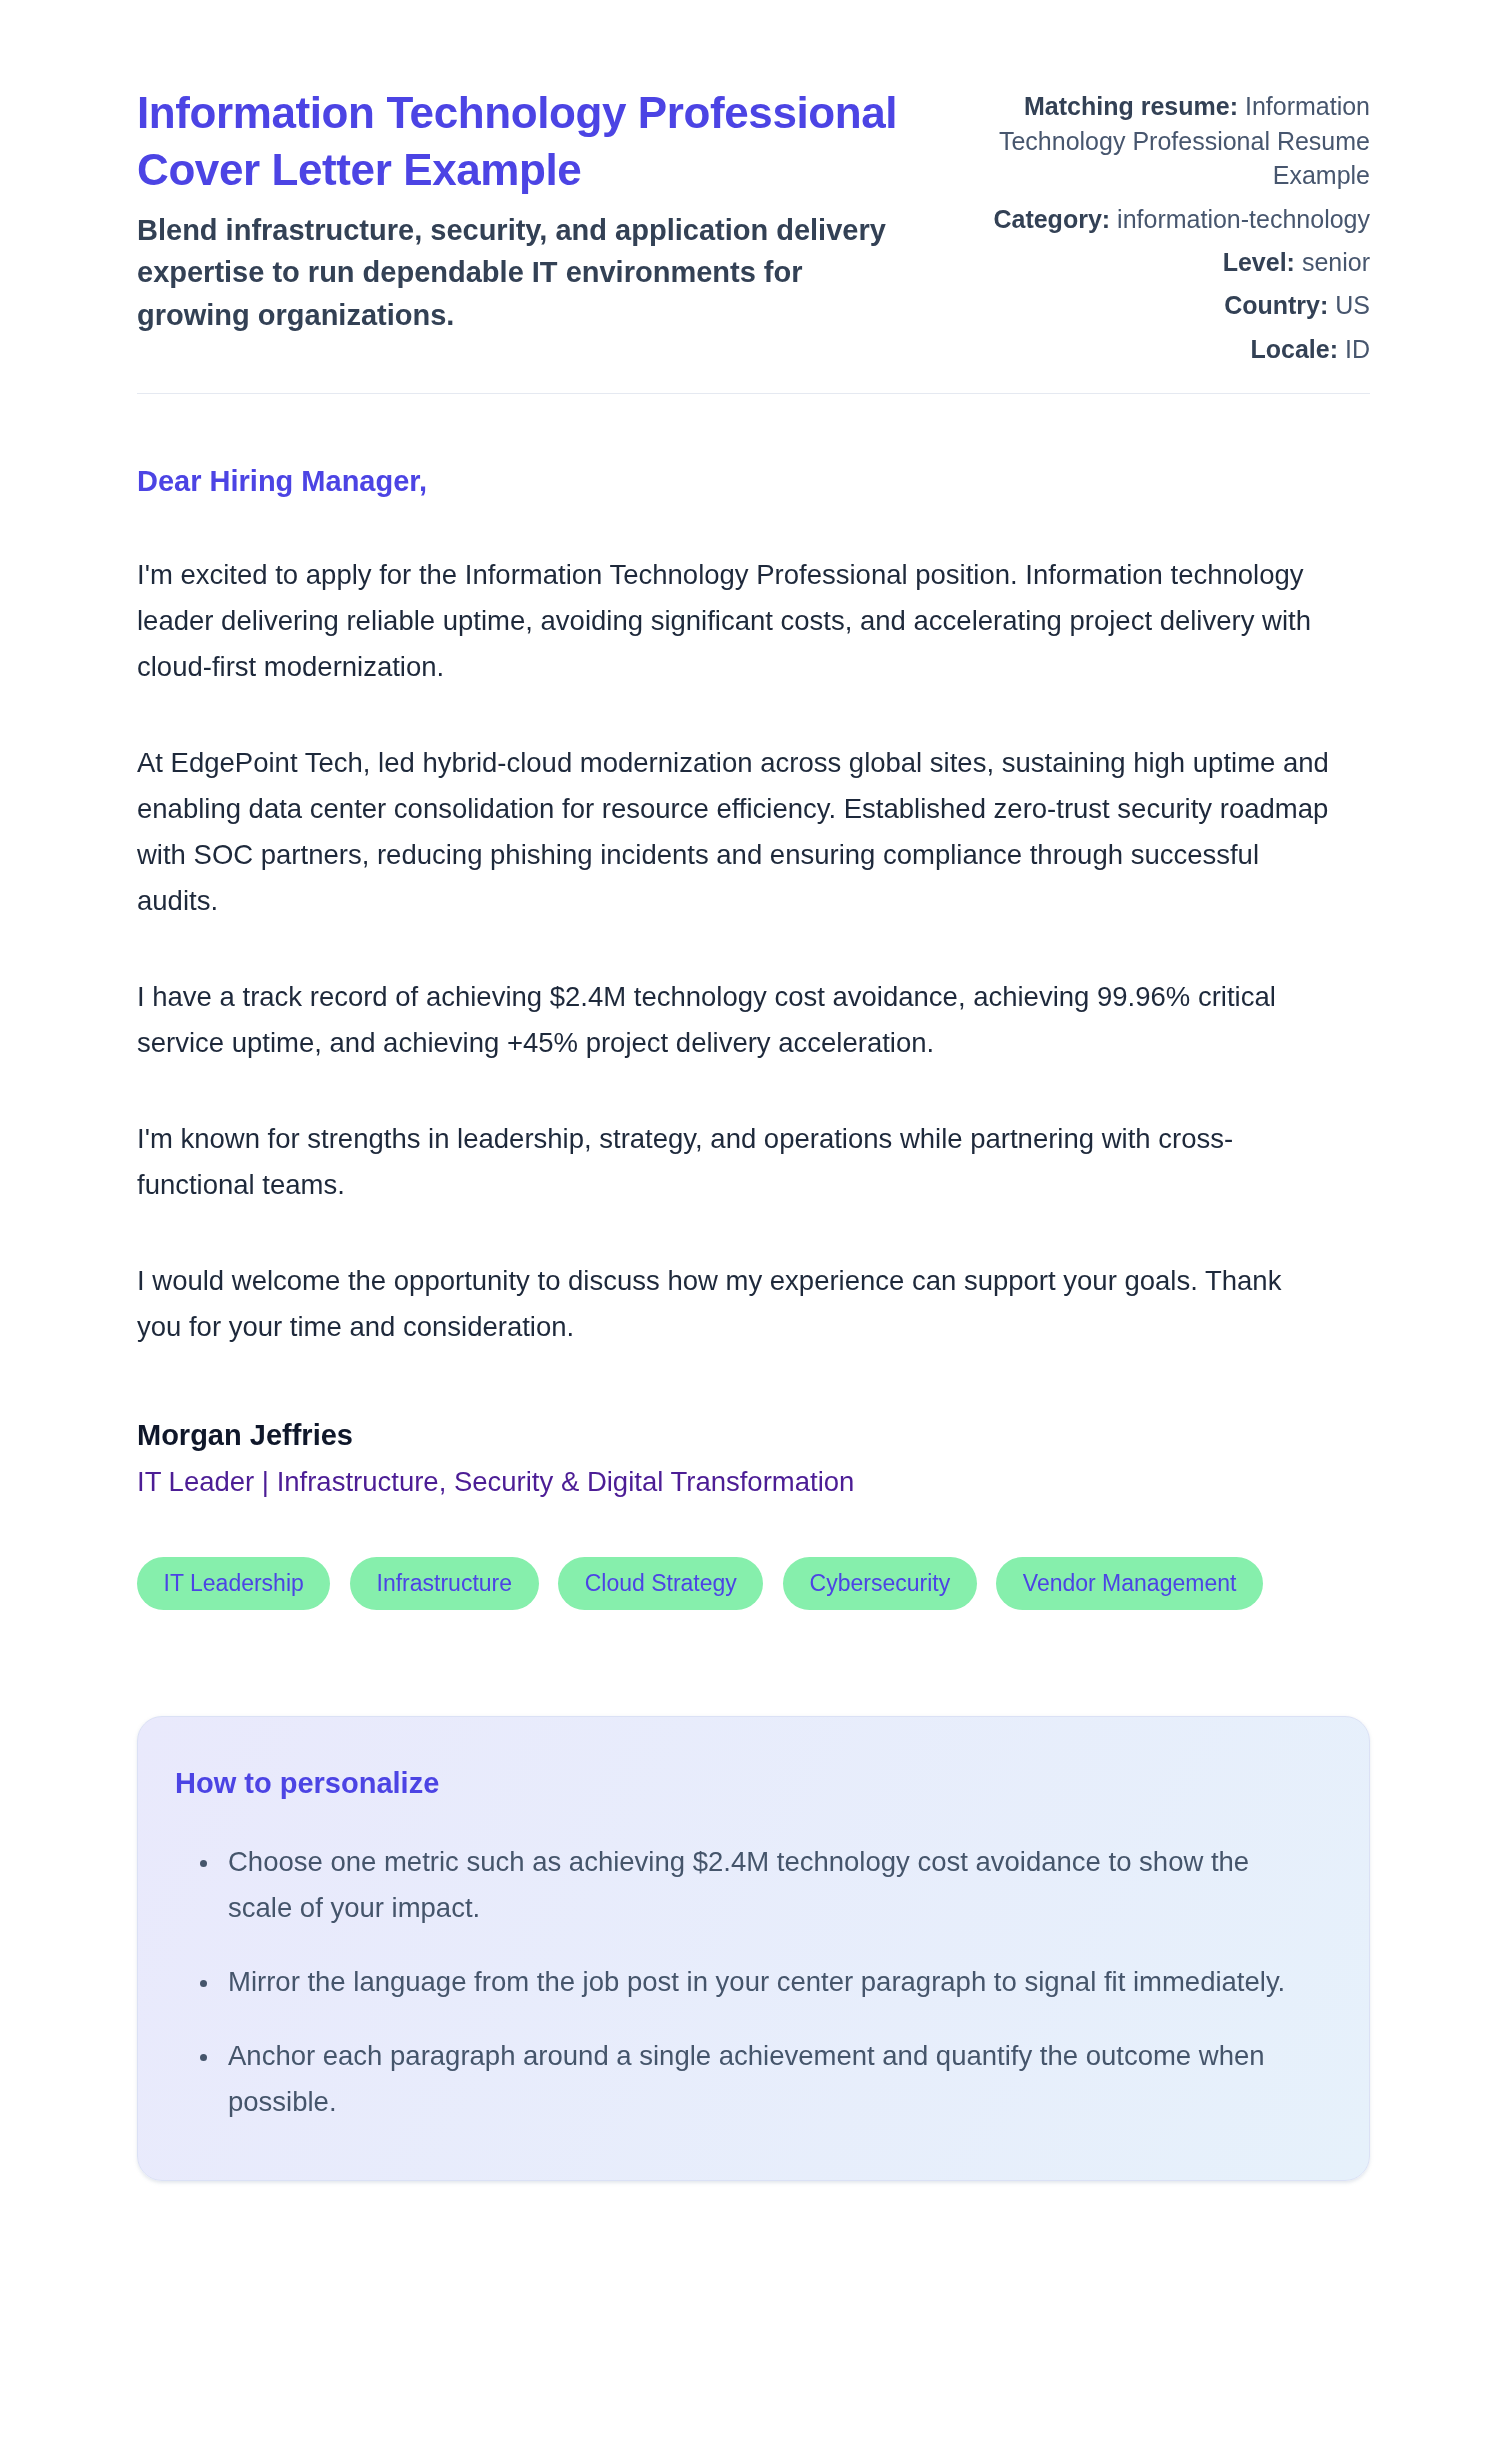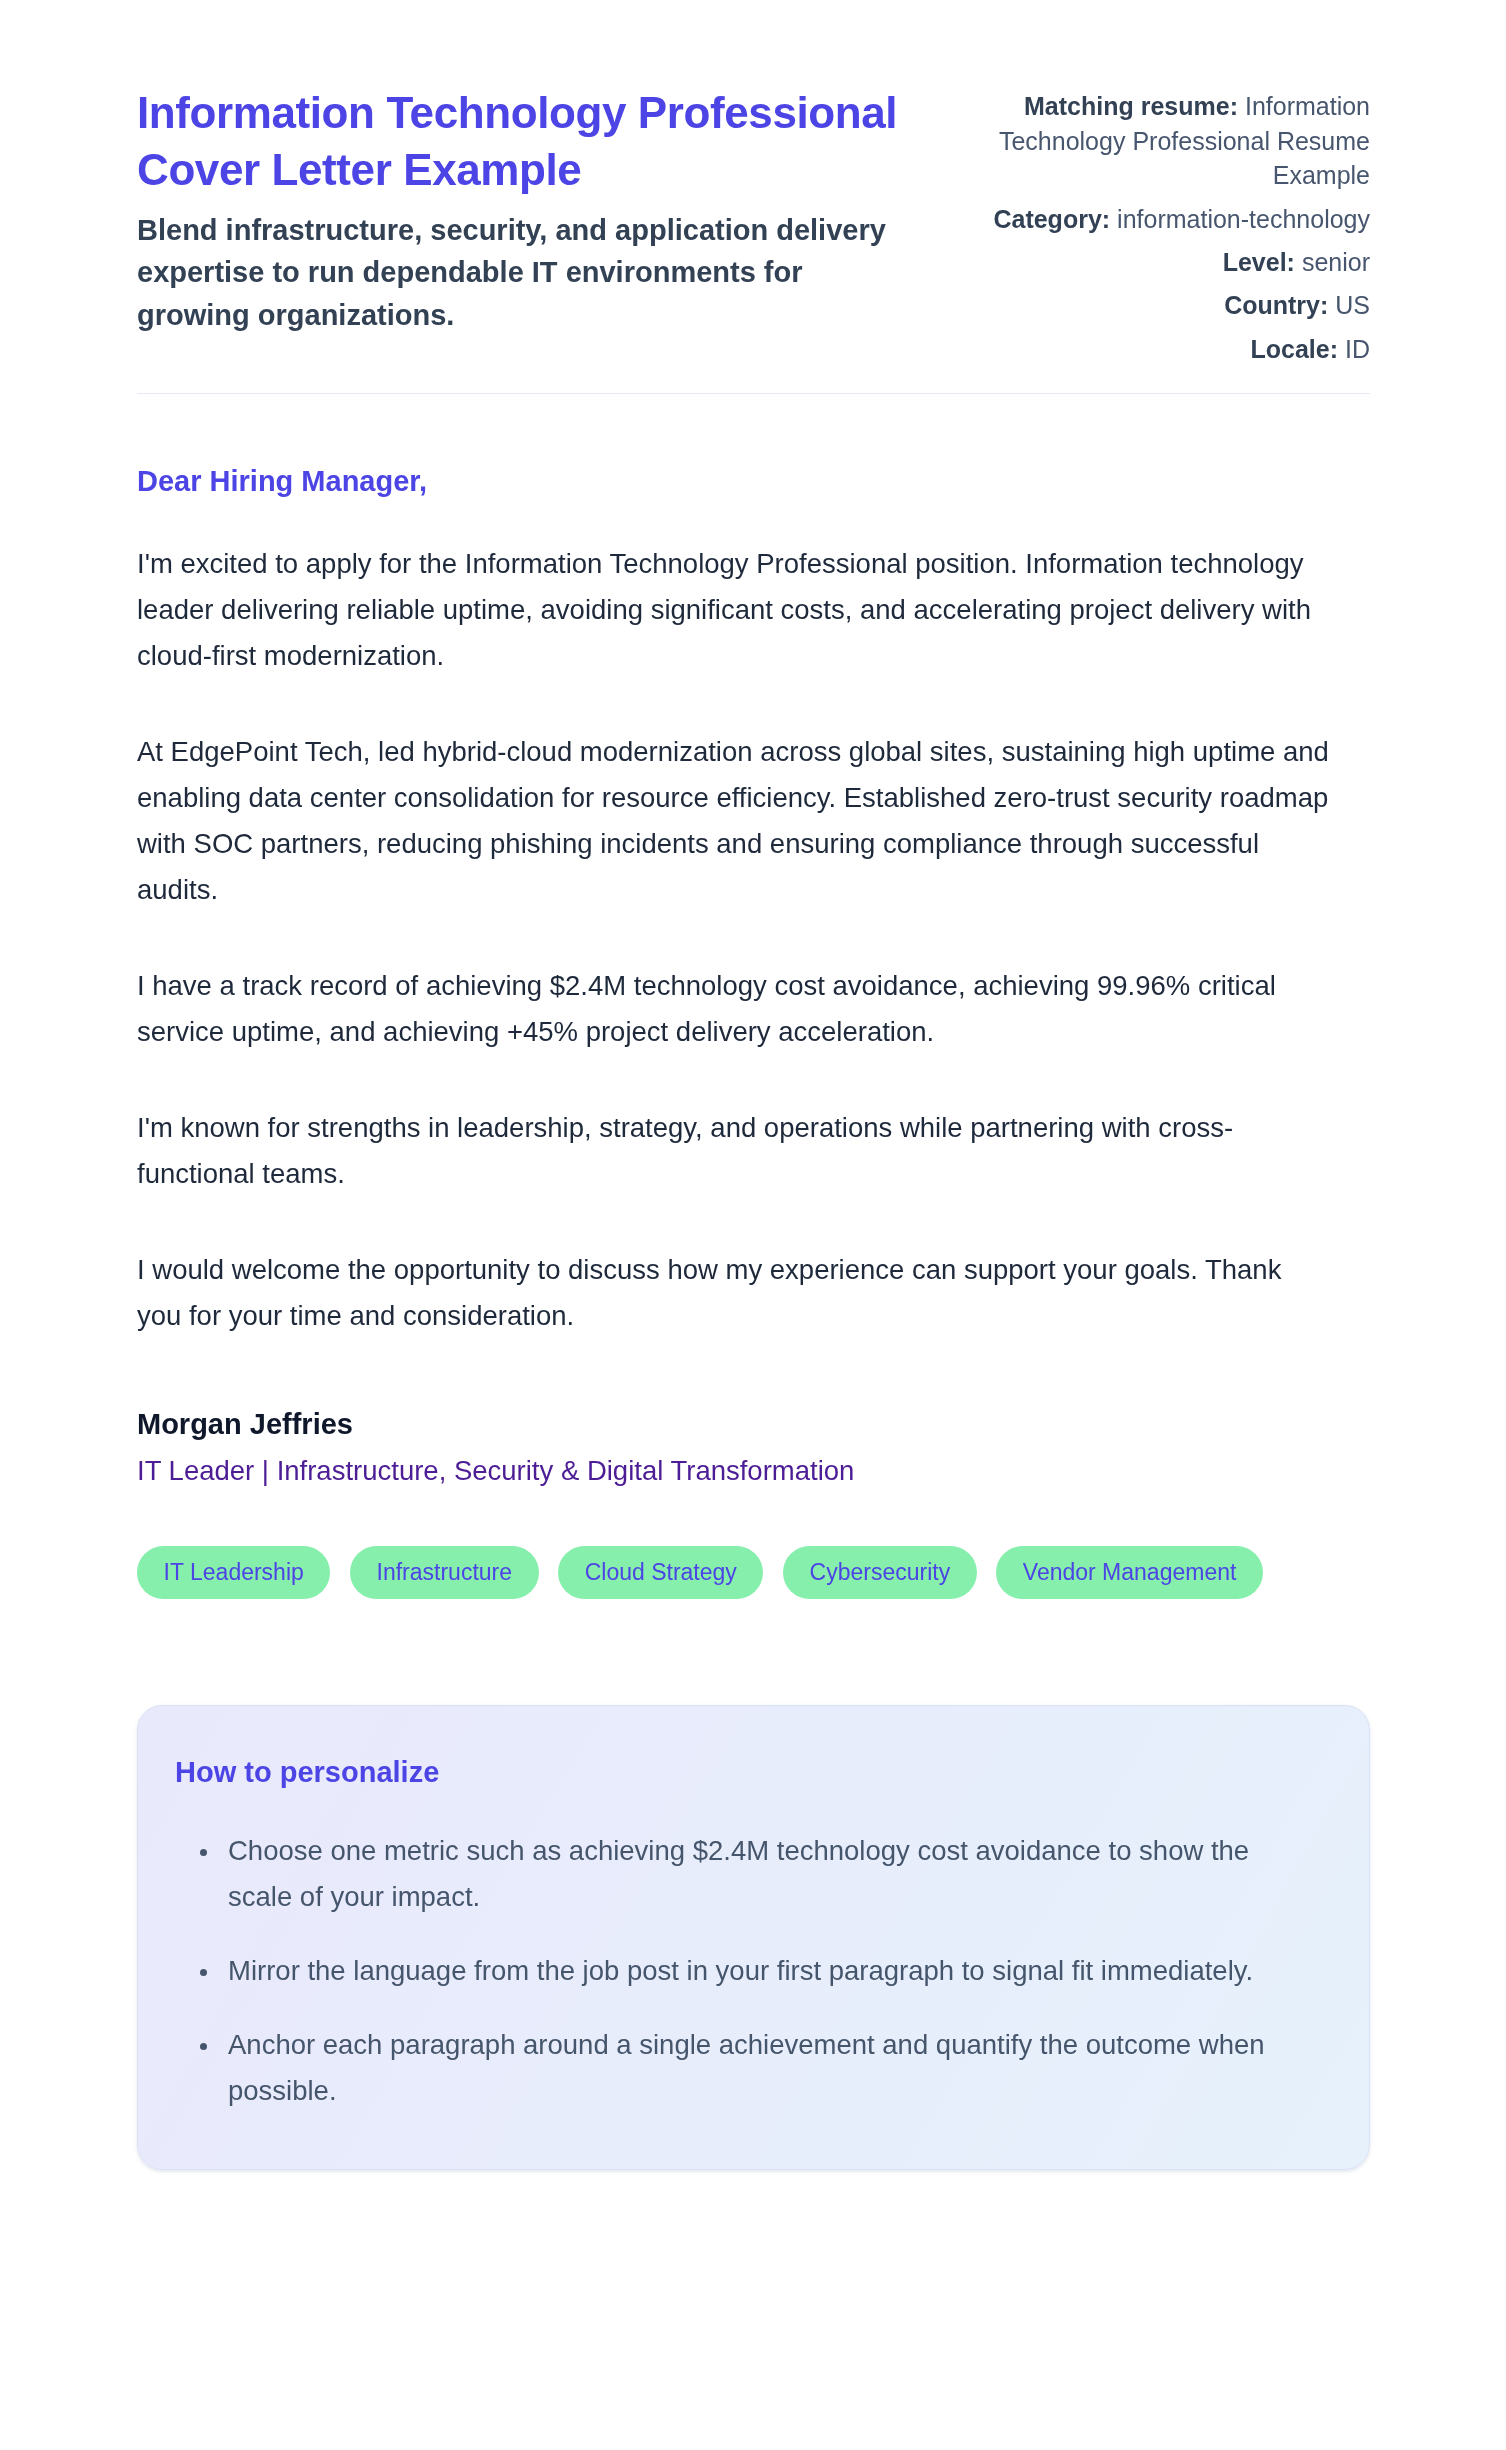--- a/index.html
+++ b/index.html
@@ -55,21 +55,21 @@
 
   .divider {
     border: none;
     border-top: 1.8px solid #e5e9f1;
     margin: 26.6px 0 0 0;
   }
 
   
   .letter { margin-top: 71px; }
   .greeting {
-    margin: 0 0 43px 0;
+    margin: 0 0 54px 0;
     font-size: 29px;
     font-weight: 700;
     color: #4c44e4;
   }
   .body-paragraph {
     margin: 0 0 50px 0;
     max-width: 1192px;
     font-size: 27.5px;
     line-height: 46px;
     color: #1e293b;
@@ -194,19 +194,19 @@
     <span class="tag">Infrastructure</span>
     <span class="tag">Cloud Strategy</span>
     <span class="tag">Cybersecurity</span>
     <span class="tag">Vendor Management</span>
   </div>
 
   <section class="tips">
     <h2 class="tips-heading">How to personalize</h2>
     <ul class="tips-list">
       <li class="tip-item">Choose one metric such as achieving $2.4M technology cost avoidance to show the scale of your impact.</li>
-      <li class="tip-item">Mirror the language from the job post in your first paragraph to signal fit immediately.</li>
+      <li class="tip-item">Mirror the language from the job post in your center paragraph to signal fit immediately.</li>
       <li class="tip-item">Anchor each paragraph around a single achievement and quantify the outcome when possible.</li>
     </ul>
   </section>
 
 </main>
 
 
 </body></html>

